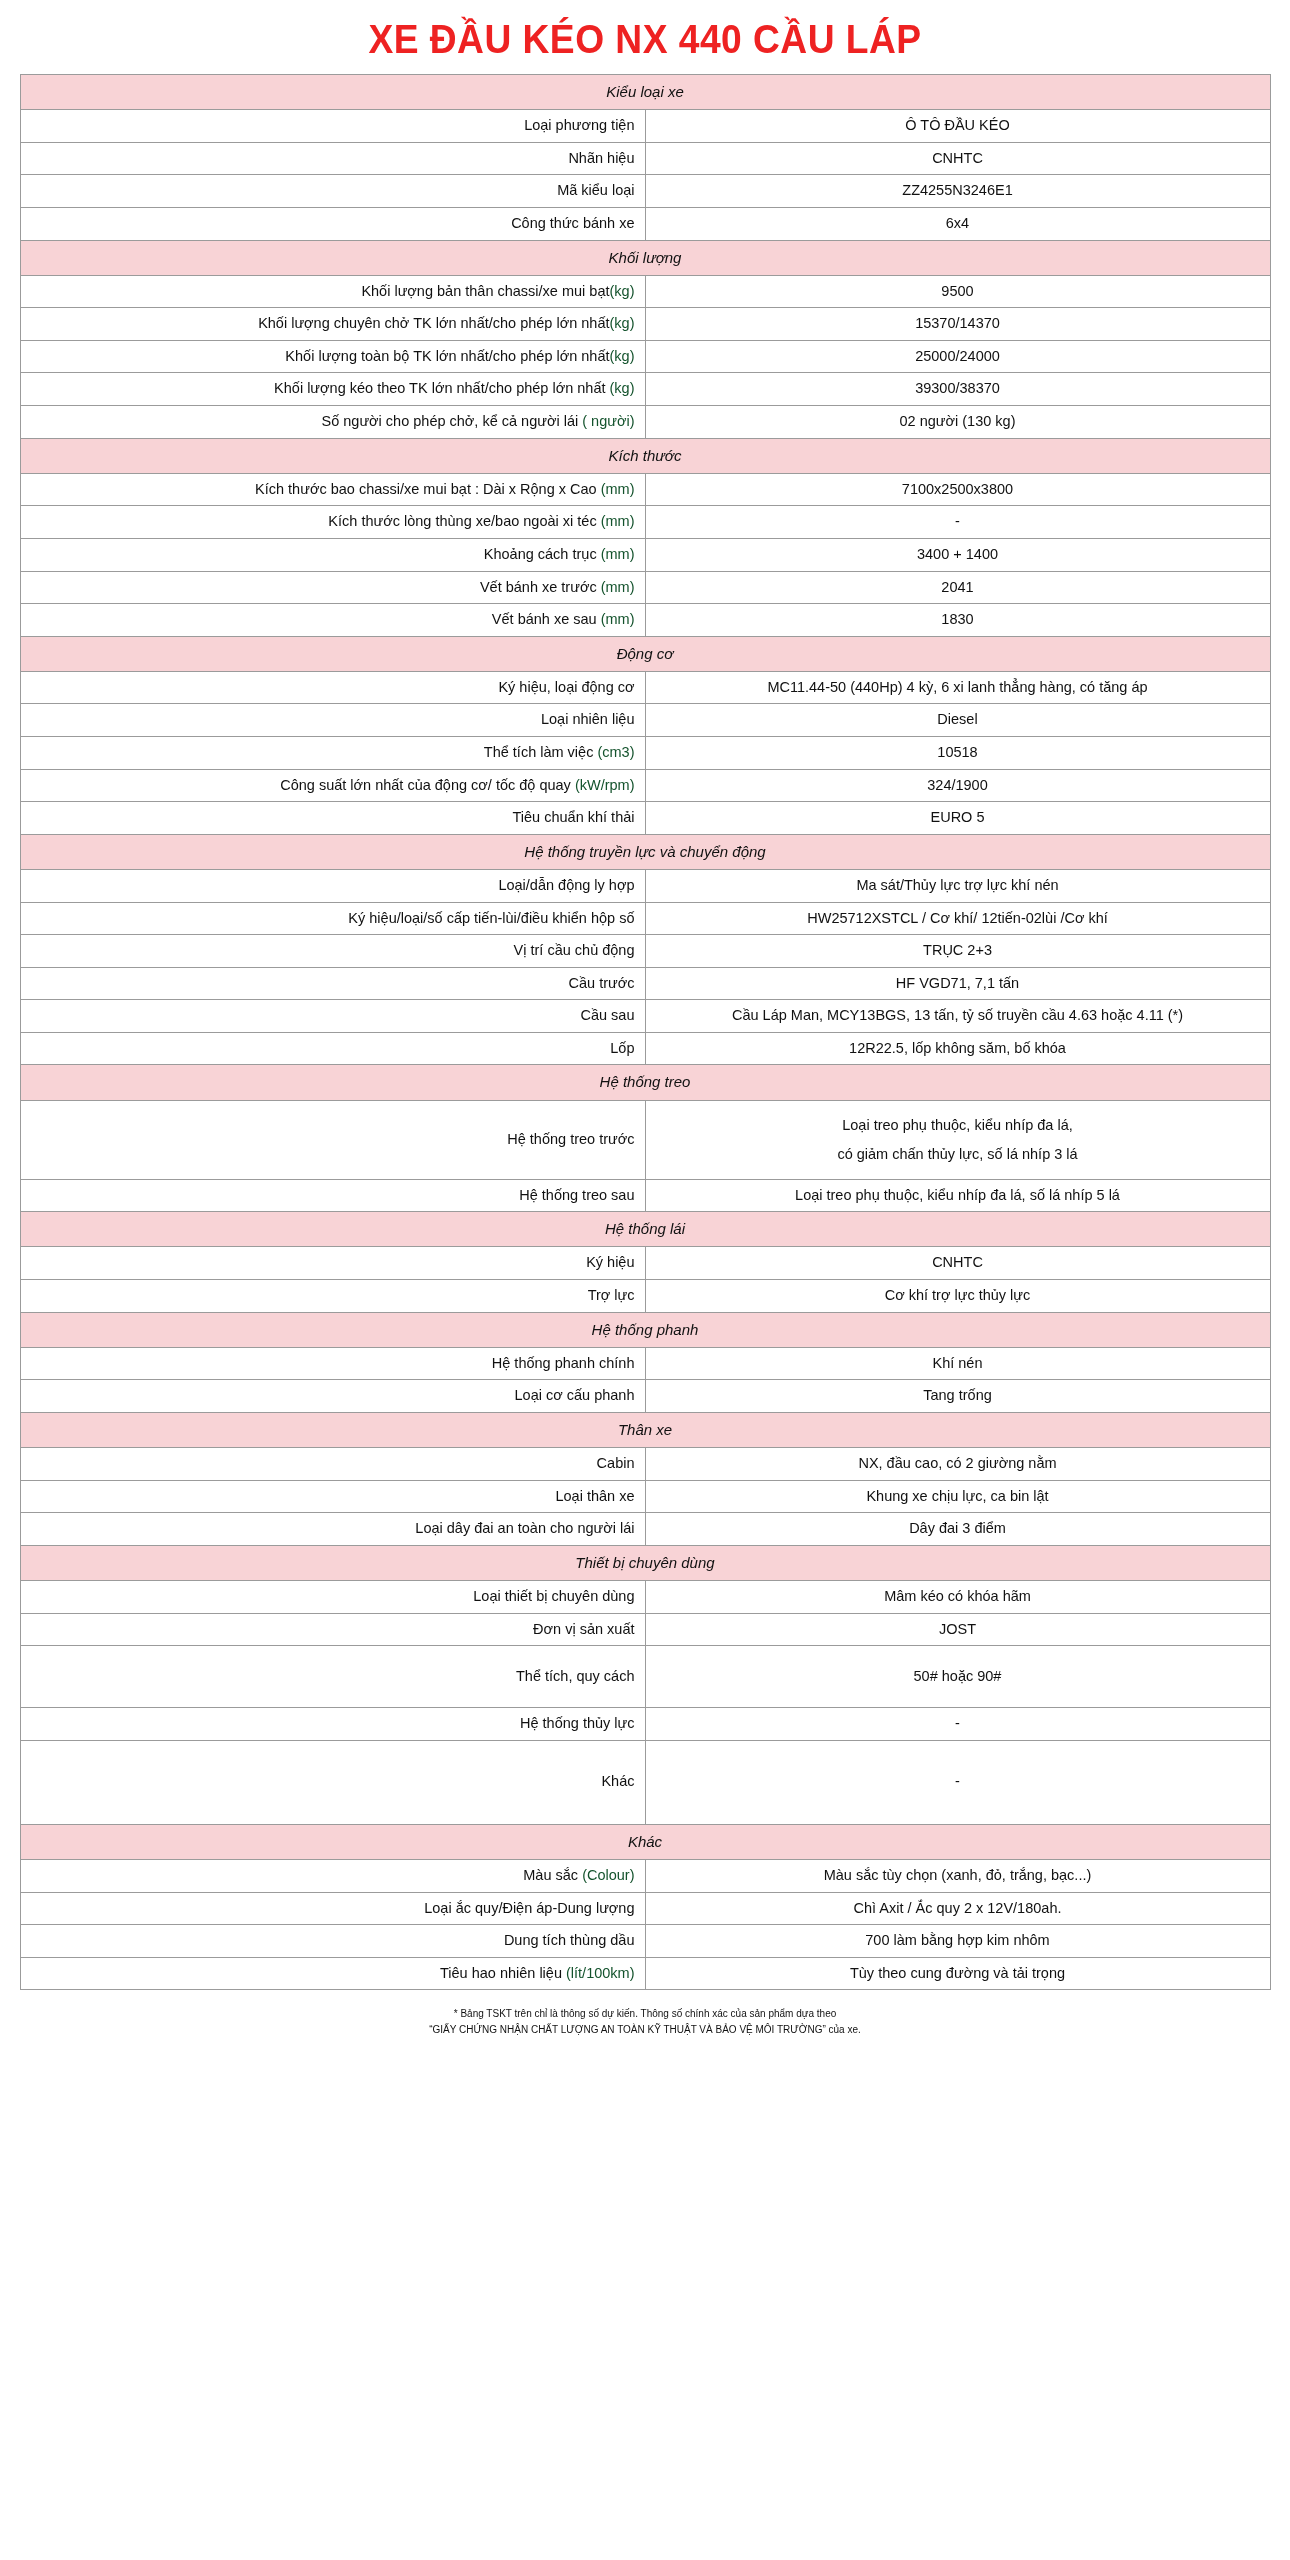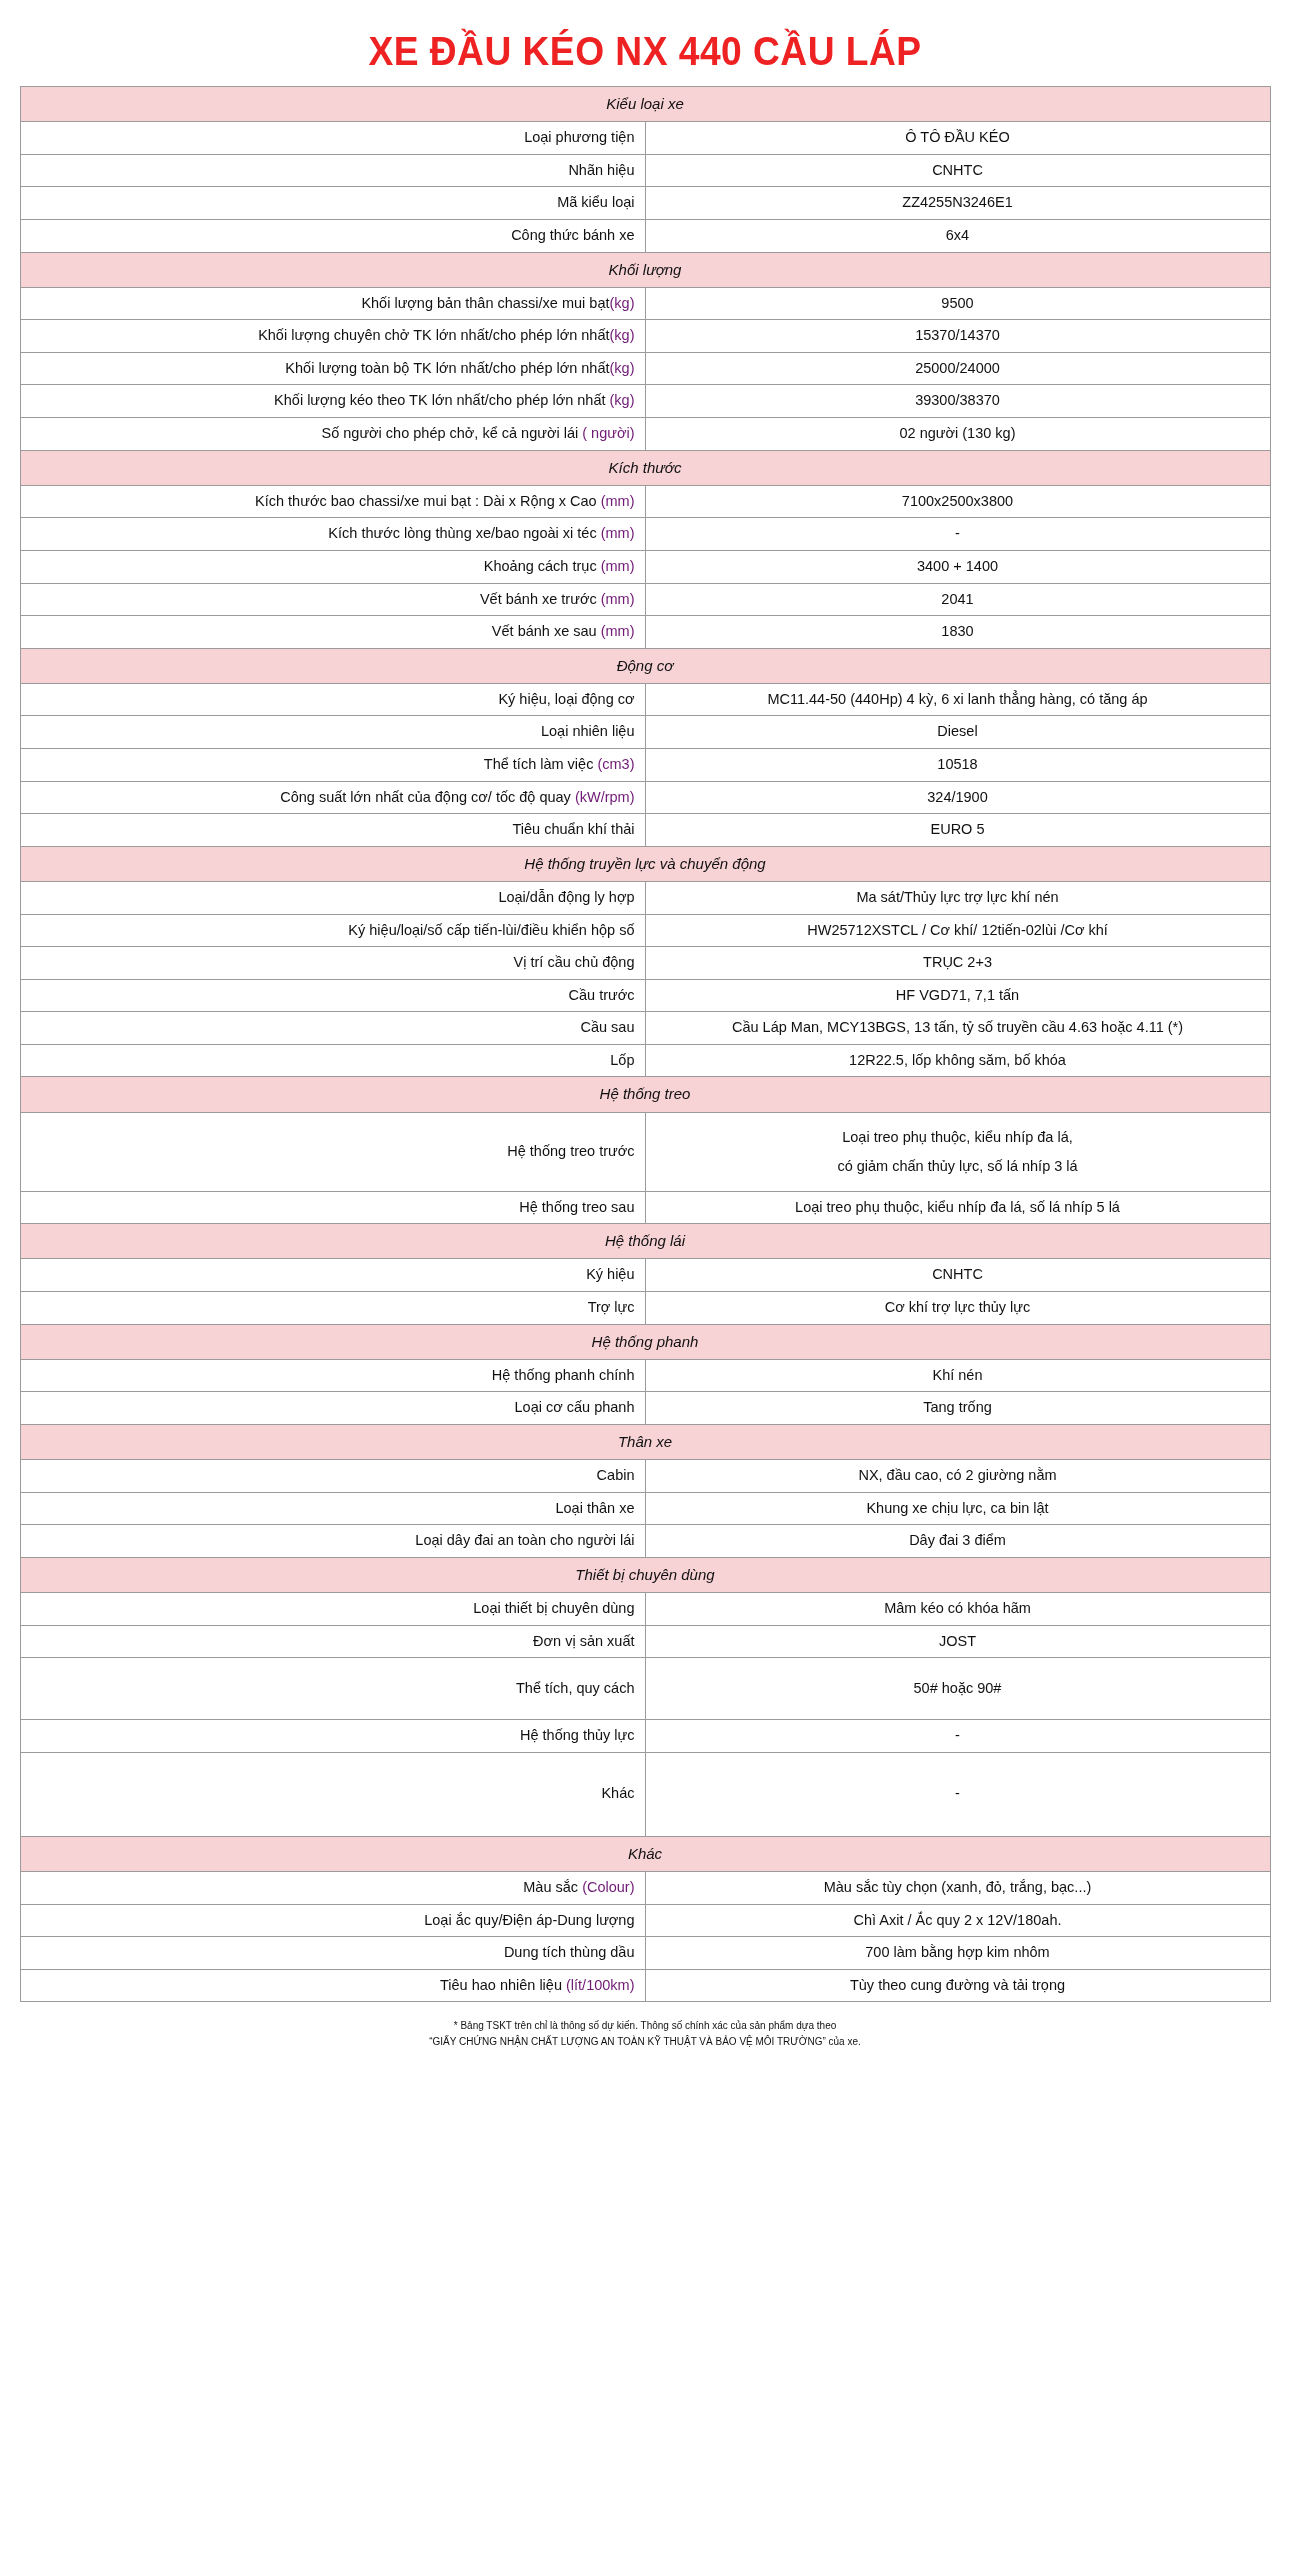--- a/index.html
+++ b/index.html
@@ -11,21 +11,21 @@
   }
   body {
     width: 1290px;
     font-family: "Liberation Sans", "DejaVu Sans", sans-serif;
     color: #111111;
     position: relative;
   }
   .page {
     width: 1290px;
     min-height: 2560px;
-    padding: 12px;
+    padding: 0;
     position: relative;
     overflow: hidden;
   }
 
   
   .title-wrap {
     padding: 18px 0 14px 0;
     text-align: center;
   }
   .doc-title {
@@ -100,21 +100,21 @@
   }
   td.value-cell {
     text-align: center;
   }
   td.value-cell.multi {
     line-height: 2.0;
     padding-top: 10px;
     padding-bottom: 10px;
   }
   .unit {
-    color: #701a75;
+    color: #14532d;
   }
   tr.tall-a td { height: 62px; }
   tr.tall-b td { height: 84px; }
 
   
   .footnote {
     width: 1250px;
     margin: 16px auto 7px auto;
     text-align: center;
     font-size: 10px;

